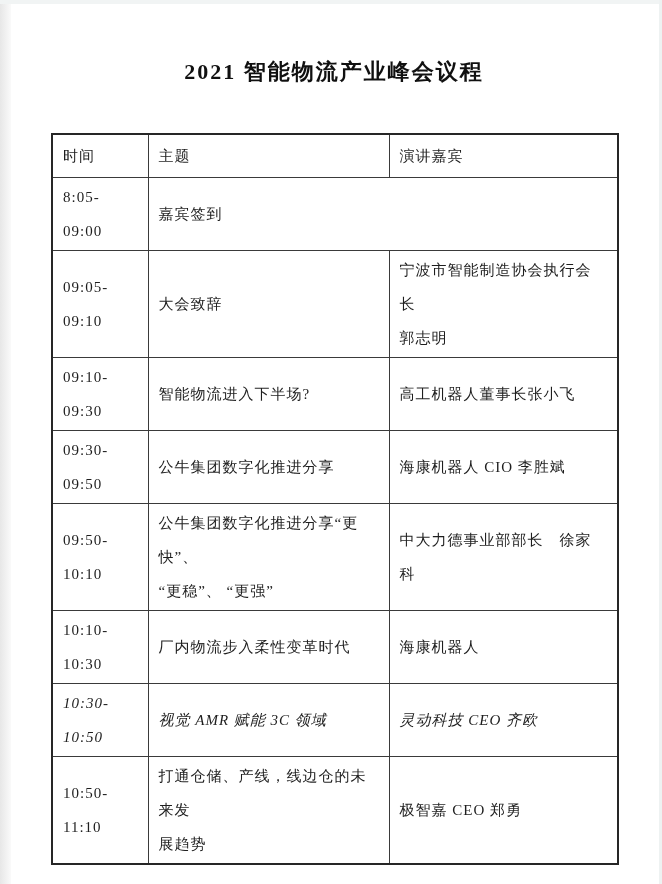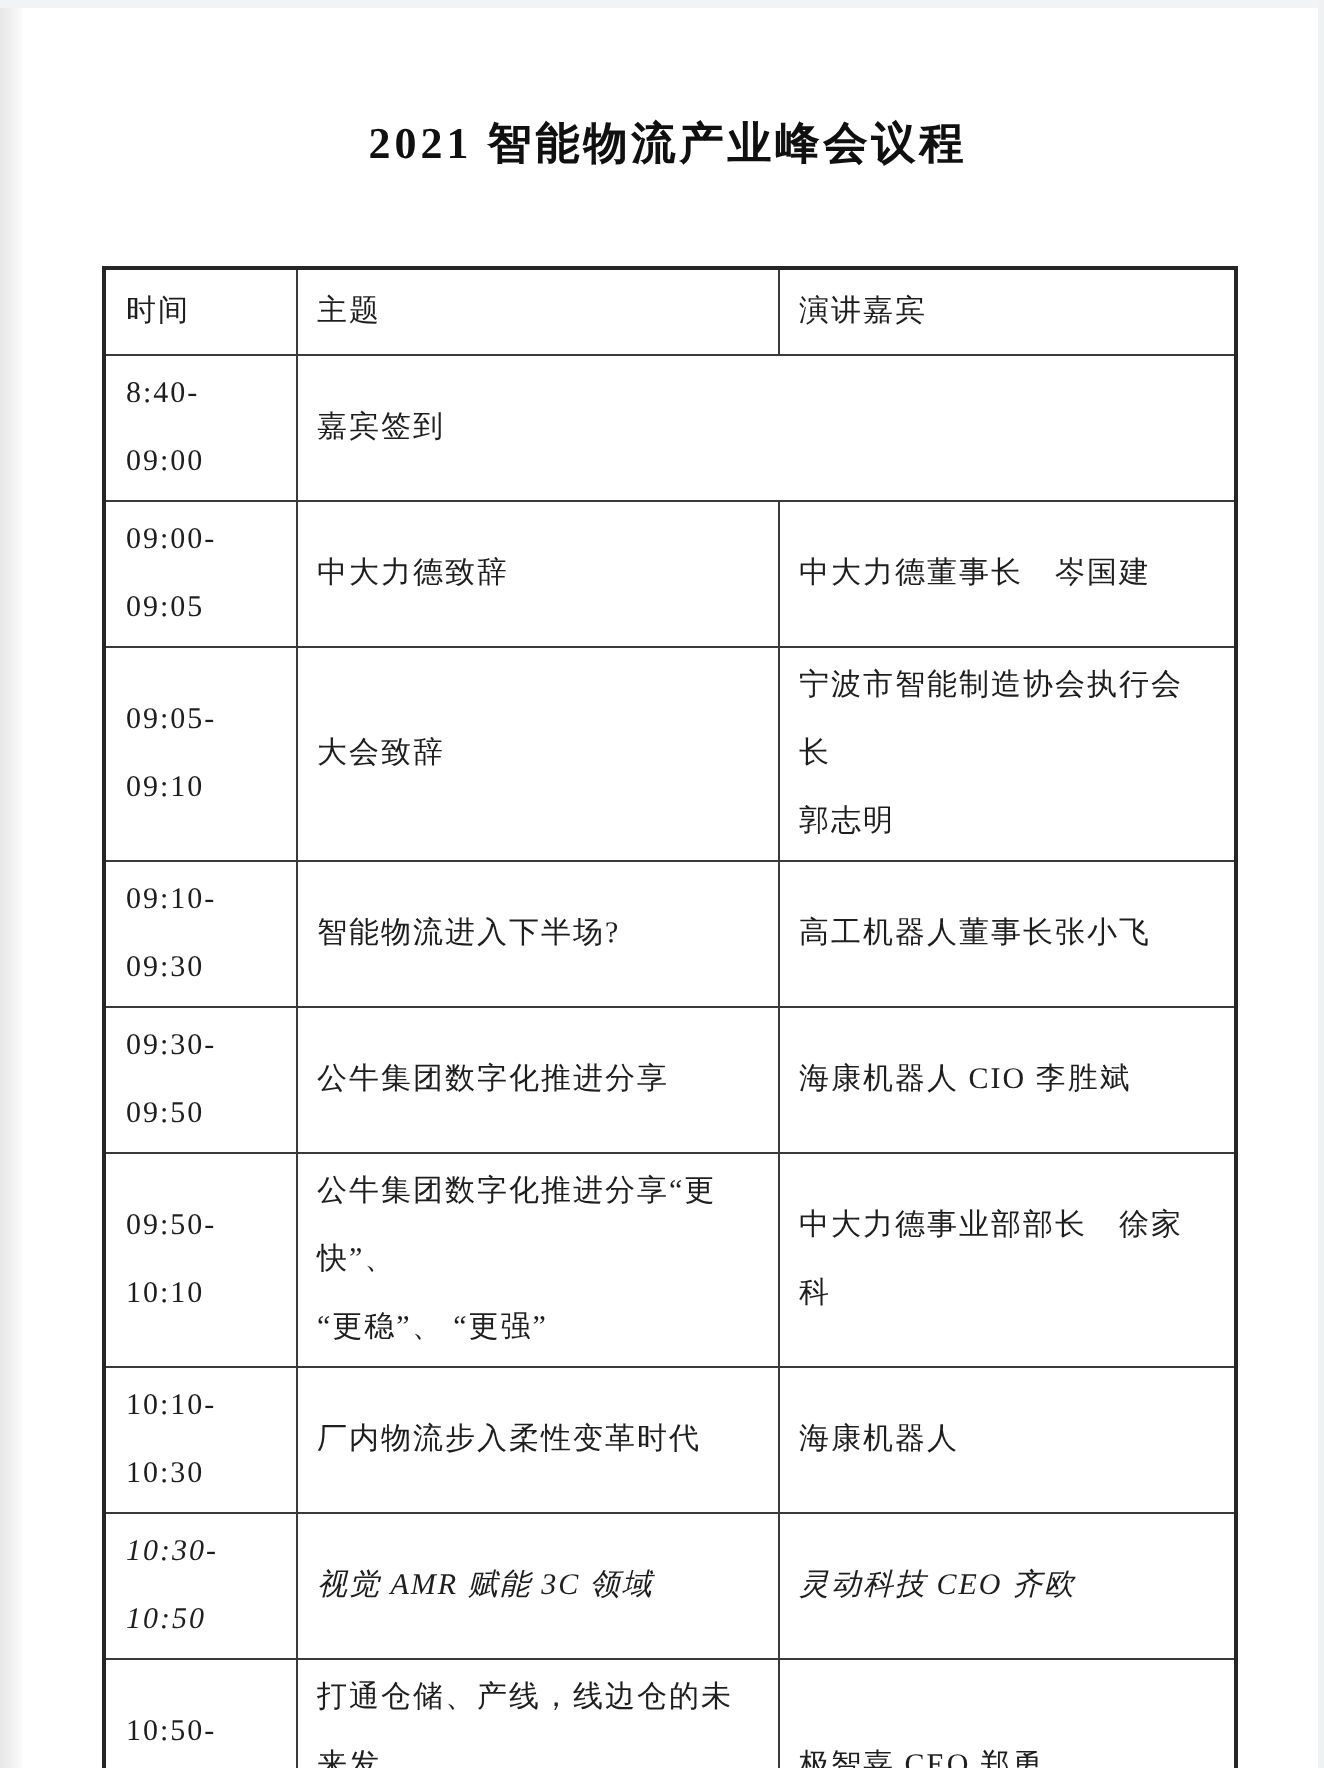--- a/index.html
+++ b/index.html
@@ -86,27 +86,22 @@
   </colgroup>
   <thead>
     <tr style="height:43px">
       <th>时间</th>
       <th>主题</th>
       <th>演讲嘉宾</th>
     </tr>
   </thead>
   <tbody id="agenda-body">
       <tr style="height: 43px;">
-        <td>8:40-09:00</td>
+        <td>8:05-09:00</td>
         <td colspan="2">嘉宾签到</td>
-      </tr>
-      <tr style="height: 43px;">
-        <td>09:00-09:05</td>
-        <td>中大力德致辞</td>
-        <td>中大力德董事长　岑国建</td>
       </tr>
       <tr style="height: 78px;">
         <td>09:05-09:10</td>
         <td>大会致辞</td>
         <td>宁波市智能制造协会执行会长
 郭志明</td>
       </tr>
       <tr style="height: 44px;">
         <td>09:10-09:30</td>
         <td>智能物流进入下半场?</td>

